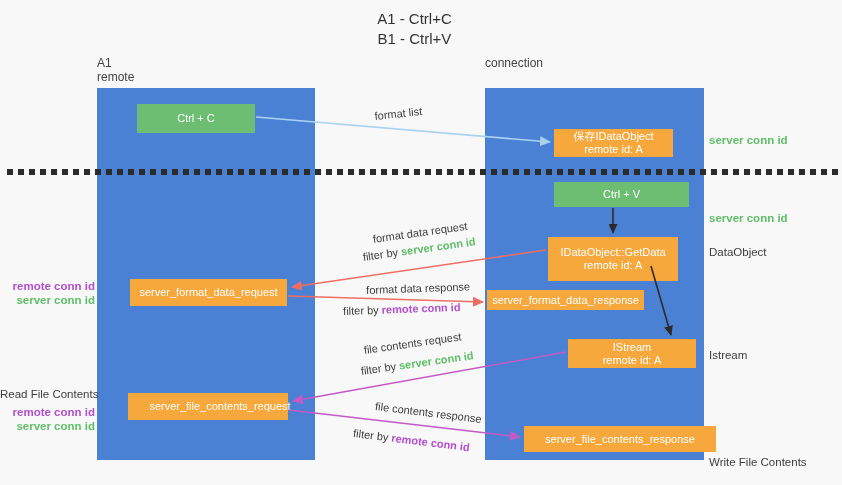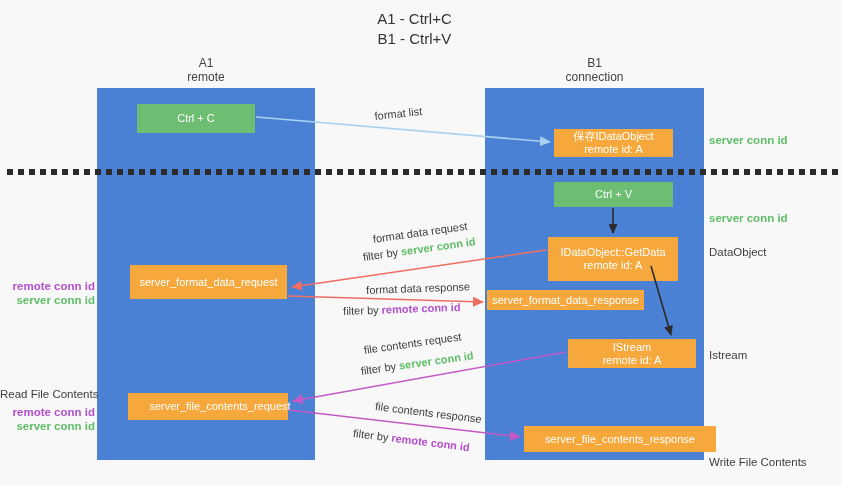--- a/index.html
+++ b/index.html
@@ -19,21 +19,21 @@
   html,body{background:var(--bg);}
   #canvas{
     position:relative;width:842px;height:485px;background:var(--bg);
     font-family:"Liberation Sans",sans-serif;color:var(--ink);overflow:hidden;
   }
   .title{
     position:absolute;left:0;right:13px;top:9px;text-align:center;
     font-size:15px;line-height:20px;color:#333;z-index:3;
   }
   .lane-header{
-    position:absolute;text-align:center;font-size:12px;line-height:14px;color:#424242;z-index:3;
+    position:absolute;font-size:12px;line-height:14px;color:#424242;z-index:3;
   }
   .lane{position:absolute;top:88px;height:372px;width:218px;background:var(--blue);z-index:1;}
   .dotted{
     position:absolute;left:7px;right:3px;top:169px;height:6px;z-index:2;
     background:repeating-linear-gradient(90deg,var(--black-arrow) 0 6px,transparent 6px 11px);
   }
   .node{
     position:absolute;display:flex;flex-direction:column;align-items:center;justify-content:center;
     color:#fff;font-size:11px;line-height:13px;text-align:center;z-index:4;white-space:nowrap;
   }
@@ -58,48 +58,47 @@
   <div class="title">
     <div>A1 - Ctrl+C</div>
     <div>B1 - Ctrl+V</div>
   </div>
 
   <div class="lane-header" style="left:97px;top:56px;width:218px;">
     <div>A1</div>
     <div>remote</div>
   </div>
   <div class="lane-header" style="left:485px;top:56px;width:219px;">
-    <div>B1</div>
     <div>connection</div>
   </div>
 
   <div class="lane" style="left:97px;"></div>
   <div class="lane" style="left:485px;width:219px;"></div>
 
   <div class="dotted"></div>
 
   <div class="node green" style="left:137px;top:104px;width:118px;height:29px;">
     <span>Ctrl + C</span>
   </div>
-  <div class="node green" style="left:554px;top:182px;width:119px;height:25px;">
+  <div class="node green" style="left:554px;top:182px;width:135px;height:25px;">
     <span>Ctrl + V</span>
   </div>
   <div class="node orange" style="left:554px;top:129px;width:119px;height:28px;">
     <span>保存IDataObject</span>
     <span>remote id: A</span>
   </div>
   <div class="node orange" style="left:548px;top:237px;width:130px;height:44px;">
     <span>IDataObject::GetData</span>
     <span>remote id: A</span>
   </div>
   <div class="node orange" style="left:568px;top:339px;width:128px;height:29px;">
     <span>IStream</span>
     <span>remote id: A</span>
   </div>
-  <div class="node orange" style="left:130px;top:265px;width:157px;height:34px;">
+  <div class="node orange" style="left:130px;top:279px;width:157px;height:27px;">
     <span>server_format_data_request</span>
   </div>
   <div class="node orange" style="left:487px;top:290px;width:157px;height:20px;">
     <span>server_format_data_response</span>
   </div>
   <div class="node orange" style="left:128px;top:393px;width:160px;height:27px;padding-left:24px;">
     <span>server_file_contents_request</span>
   </div>
   <div class="node orange" style="left:524px;top:426px;width:192px;height:26px;">
     <span>server_file_contents_response</span>

